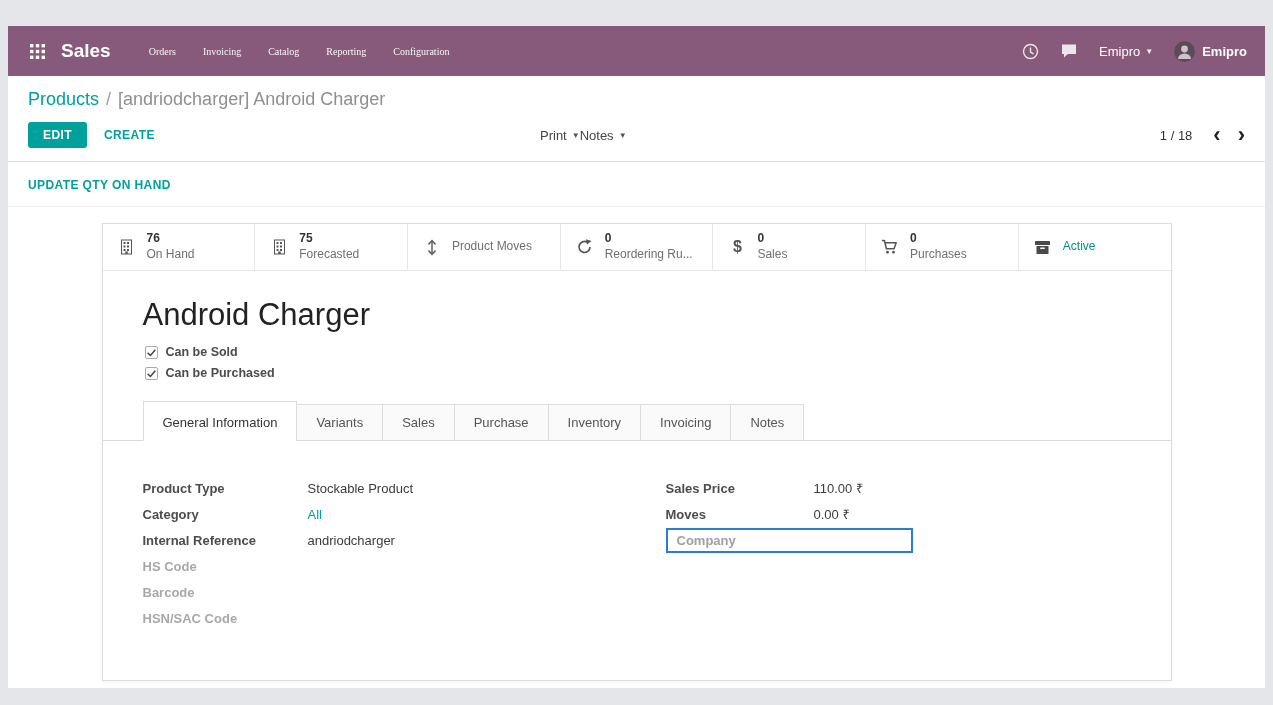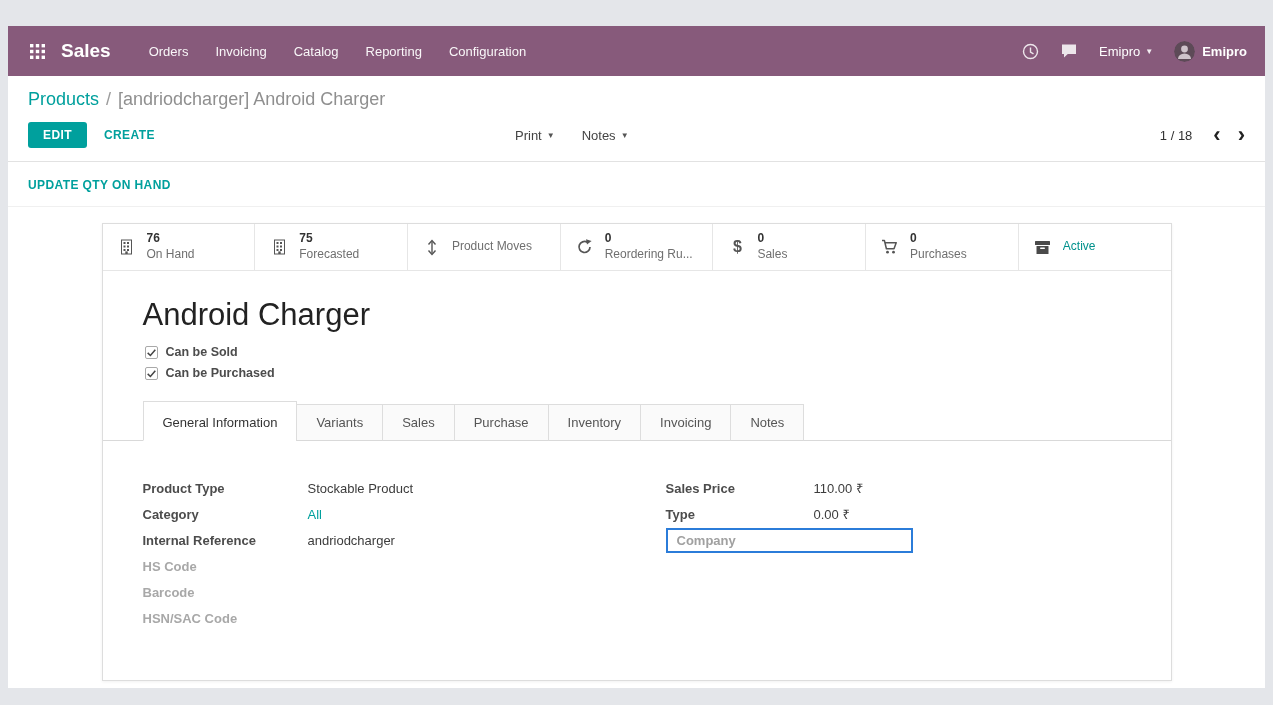--- a/index.html
+++ b/index.html
@@ -6,38 +6,38 @@
   html, body { width: 1273px; height: 705px; }
   body { font-family: "Liberation Sans", sans-serif; background: #e4e6ea; }
   .frame { width: 1273px; height: 705px; padding: 26px 8px 17px; }
   .app { width: 100%; height: 100%; background: #fff; display: flex; flex-direction: column; overflow: hidden; }
 
   
   .topbar { height: 50px; flex: 0 0 50px; background: #875a7b; display: flex; align-items: center; padding: 0 18px; color: #fff; }
   .nav-left { display: flex; align-items: center; }
   .apps-grid { display: inline-flex; cursor: pointer; padding: 4px; }
   .app-title { font-size: 19px; font-weight: 700; margin: 0 38px 0 12px; cursor: pointer; }
-  .menu-item { font-size: 13px; margin-right: 27px; cursor: pointer; color: rgba(255,255,255,.95); }
+  .menu-item { font-size: 10px; margin-right: 27px; cursor: pointer; color: rgba(255,255,255,.95); font-family: Liberation Serif, serif; }
   .nav-right { margin-left: auto; display: flex; align-items: center; gap: 21px; font-size: 13px; }
   .nav-icon { display: inline-flex; cursor: pointer; }
   .nav-drop { display: inline-flex; align-items: center; gap: 5px; cursor: pointer; }
   .caret { font-size: 8px; color: rgba(255,255,255,.9); }
   .user-chip { display: inline-flex; align-items: center; gap: 7px; cursor: pointer; font-weight: 700; }
   .avatar { width: 21px; height: 21px; border-radius: 50%; overflow: hidden; display: inline-flex; }
 
   
   .control-panel { background: #fff; }
   .breadcrumb { padding: 13px 20px 5px; font-size: 18px; }
   .bc-link { color: #00a09d; cursor: pointer; text-decoration: none; }
   .bc-sep { color: #9b9b9b; margin: 0 7px; }
   .bc-current { color: #8f8f8f; }
   .cp-actions { display: flex; align-items: center; padding: 7px 20px 13px; position: relative; }
   .btn-edit { background: #00a09d; color: #fff; border: none; font-size: 12px; font-weight: 700; letter-spacing: .4px; padding: 6px 15px; border-radius: 3px; cursor: pointer; font-family: inherit; }
   .btn-create { background: none; border: none; color: #00a09d; font-size: 12px; font-weight: 700; letter-spacing: .4px; margin-left: 17px; cursor: pointer; font-family: inherit; }
-  .center-actions { position: absolute; left: 507px; display: flex; gap: 27px; font-size: 13px; color: #444; }
+  .center-actions { position: absolute; left: 532px; display: flex; font-size: 13px; color: #444; }
   .dropdown-btn { display: inline-flex; align-items: center; gap: 5px; cursor: pointer; }
   .dropdown-btn .caret { color: #555; }
   .pager { margin-left: auto; display: flex; align-items: center; gap: 17px; font-size: 13px; color: #333; }
   .pager-count { margin-right: 4px; }
   .pager-chev { font-size: 22px; line-height: 14px; font-weight: 700; color: #222; cursor: pointer; }
 
   
   .statusbar { border-top: 1px solid #e2e2e2; border-bottom: 1px solid #f0f0f0; box-shadow: 0 1px 2px rgba(0,0,0,.04); padding: 13px 20px; background: #fff; }
   .update-qty-btn { background: none; border: none; color: #00a09d; font-size: 12px; font-weight: 700; letter-spacing: .4px; cursor: pointer; font-family: inherit; }
 
@@ -321,21 +321,21 @@
               <span class="flabel muted">HSN/SAC Code</span>
               <span class="fvalue"></span>
             </div>
           </div>
           <div class="fcol fcol-right">
             <div class="frow">
               <span class="flabel">Sales Price</span>
               <span class="fvalue">110.00 ₹</span>
             </div>
             <div class="frow">
-              <span class="flabel">Type</span>
+              <span class="flabel">Moves</span>
               <span class="fvalue">0.00 ₹</span>
             </div>
             <div class="frow">
               <span class="company-box">Company</span>
             </div>
           </div>
         </div>
 
       </div>
     </div>

